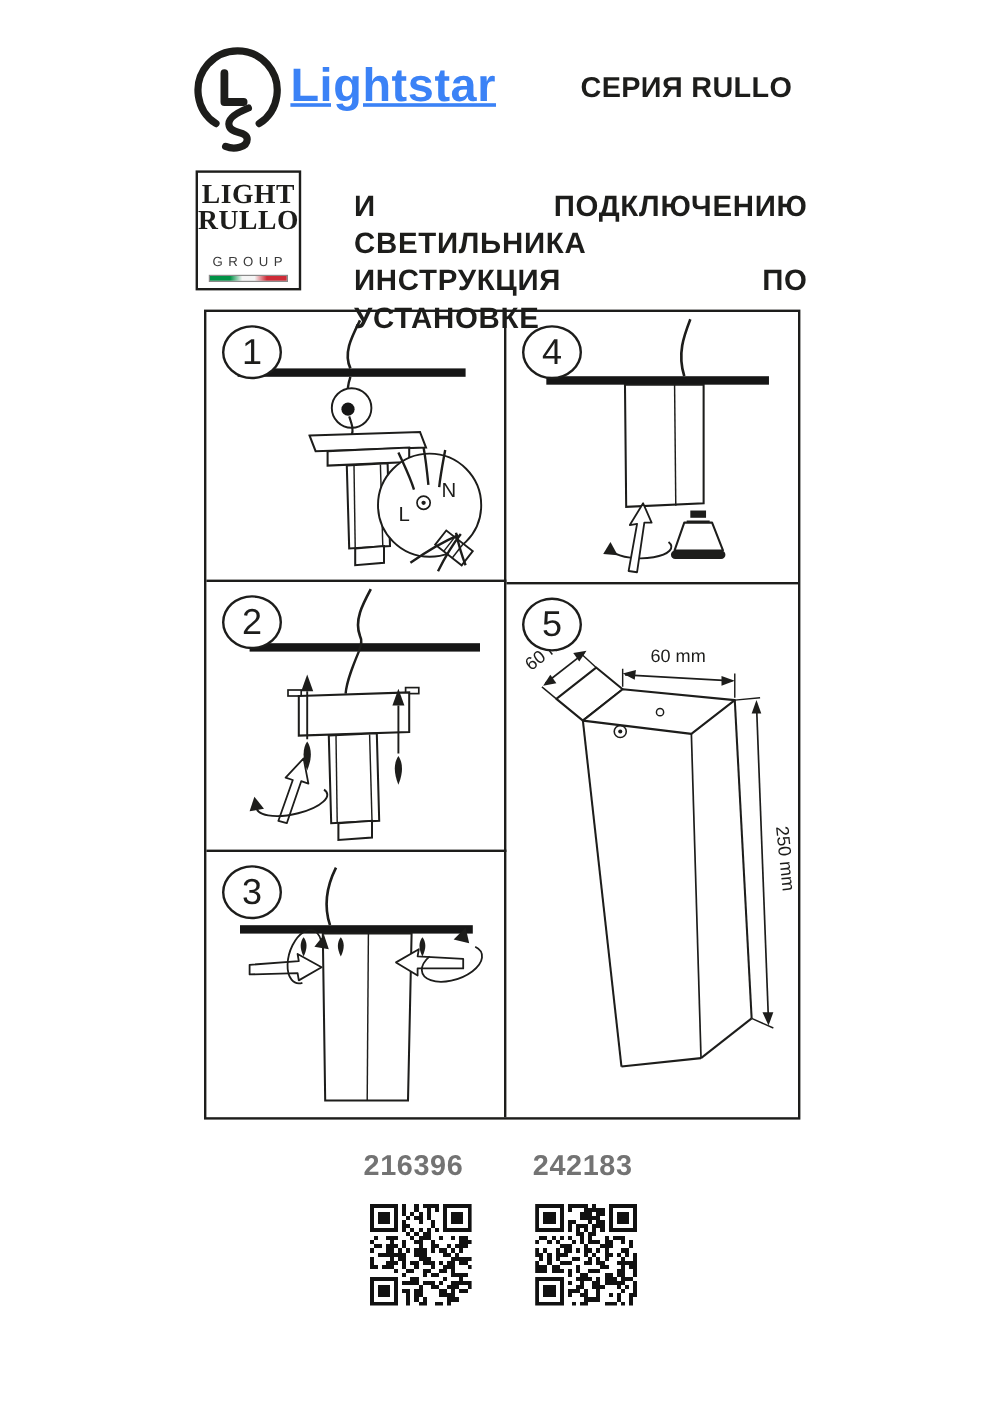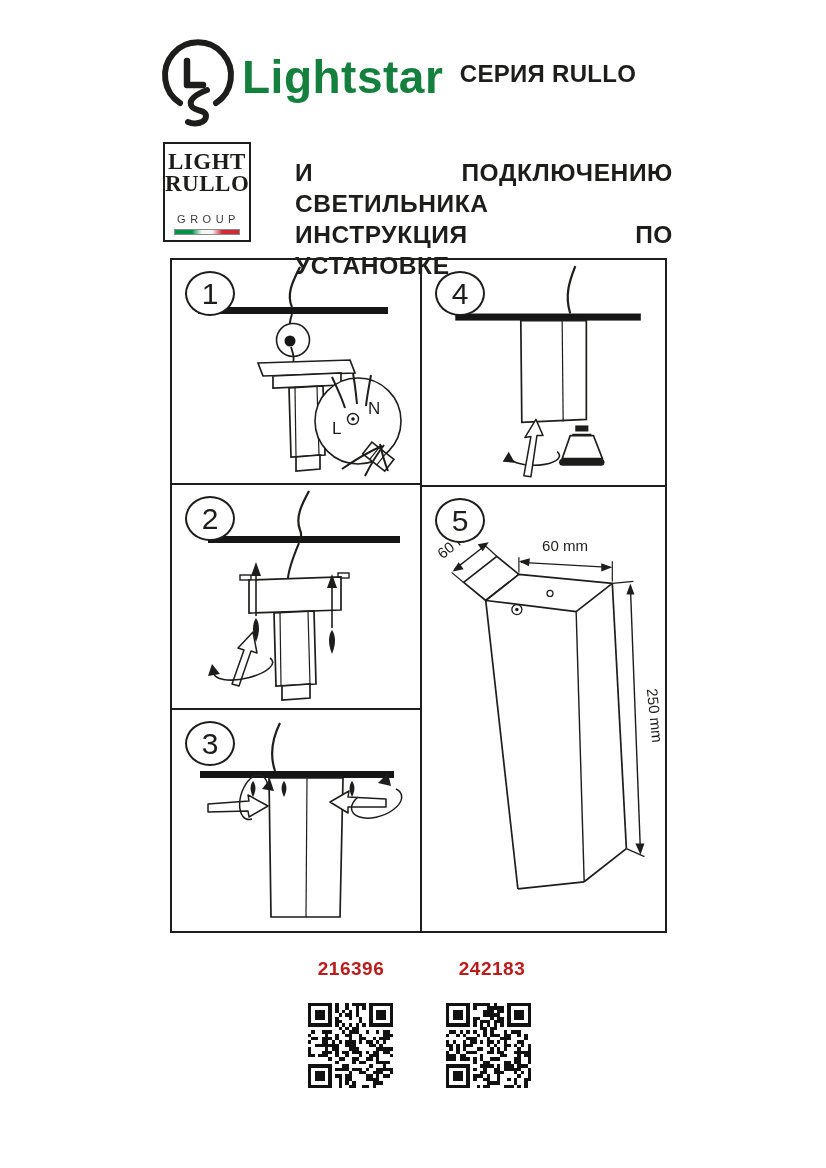--- a/index.html
+++ b/index.html
@@ -5,22 +5,22 @@
   html, body { margin:0; padding:0; background:#ffffff; }
   body {
     position:relative; width:826px; height:1168px; overflow:hidden;
     font-family:"Liberation Sans", sans-serif; color:#1d1d1b;
   }
   svg { display:block; }
   .stroke { stroke:#1d1d1b; fill:none; }
 
   
   .bulb-logo { position:absolute; left:156px; top:36px; width:84px; height:92px; }
-  .brand { position:absolute; left:242px; top:50px; font-size:46px; font-weight:700; letter-spacing:0.5px; color:#15803d; }
-  .header-right { position:absolute; left:436px; top:61px; width:224px; text-align:center; font-weight:700; line-height:1.1; }
+  .brand { position:absolute; left:242px; top:50px; font-size:39px; font-weight:700; letter-spacing:0.5px; color:#3b82f6;text-decoration:underline; }
+  .header-right { position:absolute; left:460px; top:61px; width:224px; text-align:center; font-weight:700; line-height:1.1; }
   .header-right .series { font-size:24px; letter-spacing:0.3px; }
   .header-right .articles { font-size:23px; margin-top:4px; letter-spacing:0.2px; }
 
   
   .group-box { position:absolute; left:163px; top:142px; width:88px; height:100px;
     border:2px solid #1d1d1b; box-sizing:border-box; text-align:center; }
   .group-box .w { font-family:"Liberation Serif", serif; font-weight:700; font-size:23px; line-height:22px; letter-spacing:0.5px; }
   .group-box .w1 { margin-top:7px; }
   .group-box .w3 { font-family:Liberation Sans, sans-serif; font-weight:400; font-size:11px;
     letter-spacing:4.5px; margin-top:18px; margin-left:3px; color:#3a3a3a; }
@@ -41,21 +41,21 @@
   .p2 { left:0; top:225px; width:250px; height:225px; border-right:2px solid #1d1d1b; border-bottom:2px solid #1d1d1b; }
   .p3 { left:0; top:450px; width:250px; height:221px; border-right:2px solid #1d1d1b; }
   .p4 { left:250px; top:0; width:243px; height:227px; border-bottom:2px solid #1d1d1b; }
   .p5 { left:250px; top:227px; width:243px; height:444px; }
   .badge { position:absolute; left:13px; top:11px; width:46px; height:41px;
     border:2px solid #1d1d1b; border-radius:50%; display:flex; align-items:center; justify-content:center;
     font-size:30px; font-weight:400; background:#fff; z-index:2; }
   .panel > svg.diagram { position:absolute; left:0; top:0; width:100%; height:100%; }
 
   
-  .code { position:absolute; width:96px; text-align:center; font-size:19px; font-weight:700; letter-spacing:0.5px; color:#b91c1c; }
+  .code { position:absolute; width:96px; text-align:left; font-size:24px; font-weight:700; letter-spacing:0.5px; color:#737373; }
   .code-1 { left:303px; top:958px; }
   .code-2 { left:444px; top:958px; }
   .qr { position:absolute; width:85px; height:85px; }
   .qr-1 { left:308px; top:1003px; }
   .qr-2 { left:446px; top:1003px; }
 </style>
 </head>
 <body>
 
 <svg class="bulb-logo" viewBox="0 0 84 92">

